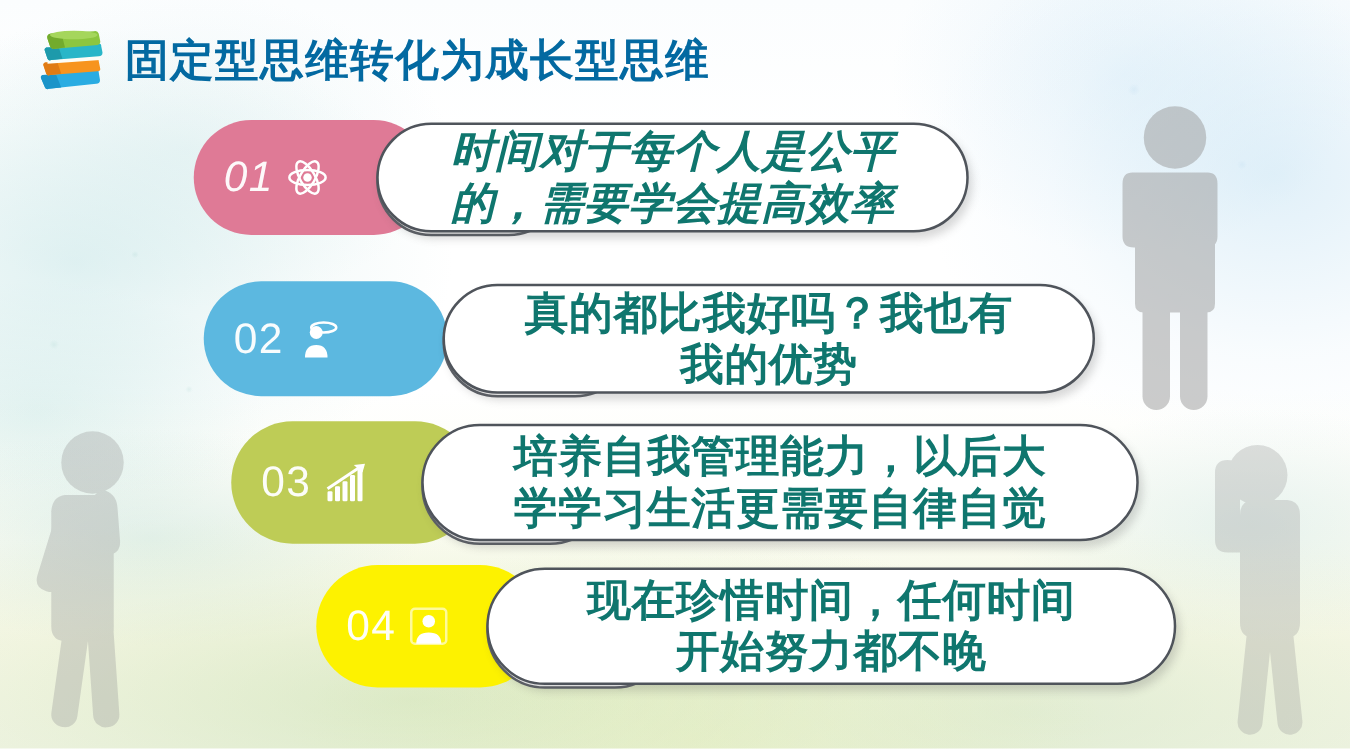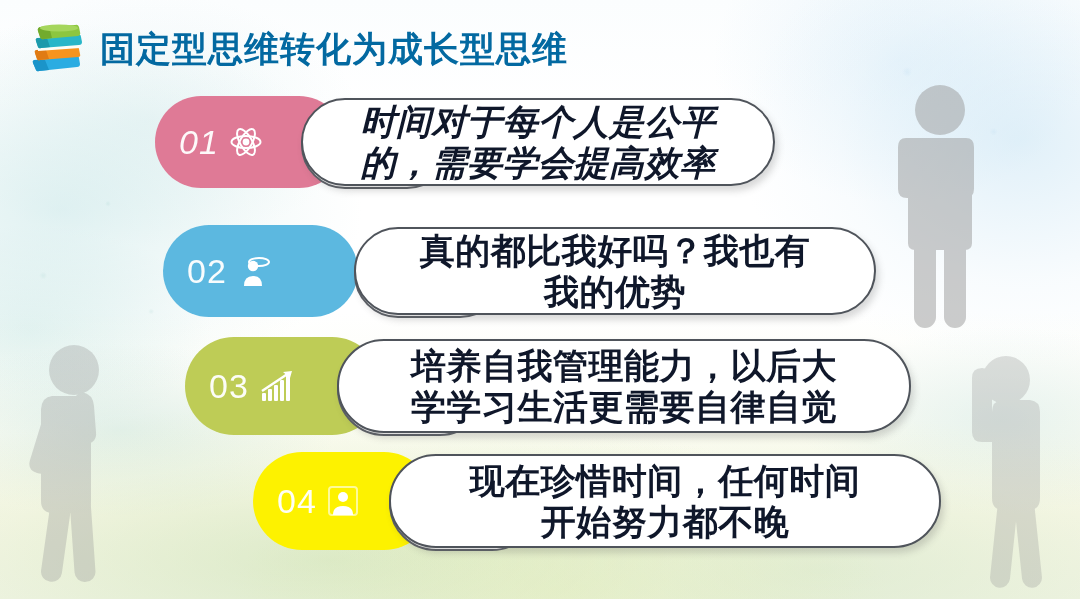--- a/index.html
+++ b/index.html
@@ -165,21 +165,21 @@
     box-sizing: border-box;
     display: flex;
     align-items: center;
     justify-content: center;
     z-index: 2;
     box-shadow: 3px 5px 7px rgba(80,80,80,.22);
   }
   .pill-text {
     font-size: 35px;
     font-weight: 700;
-    color: #0f172a;
+    color: #0f766e;
     line-height: 1.18;
     text-align: center;
     letter-spacing: .5px;
     padding: 6px 22px;
     white-space: pre-line;
   }
 
   
   #row-0 .badge     { height: 92px;  width: 190px; }
   #row-0 .pill-back { width: 150px;  height: 88px; }

